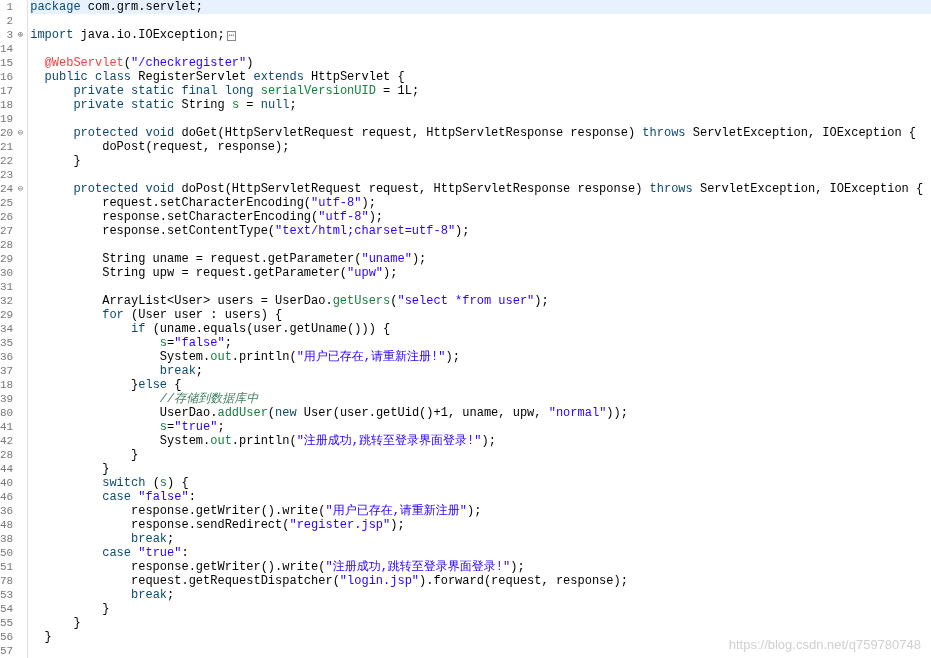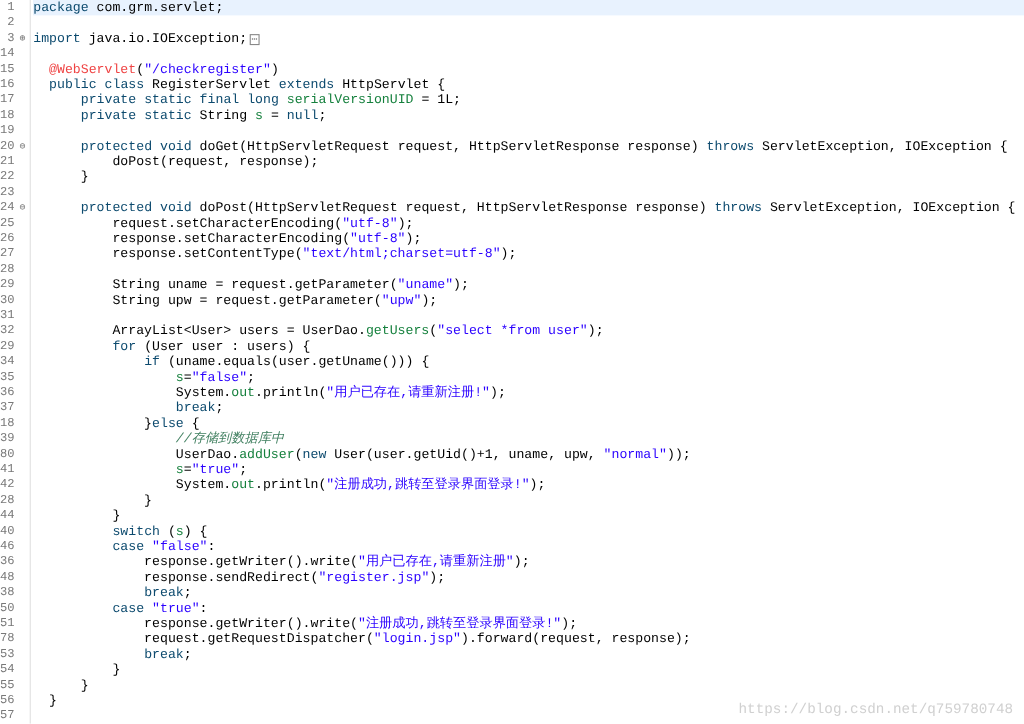--- a/index.html
+++ b/index.html
@@ -56,21 +56,21 @@
   .kw { color: #0c4a6e; font-weight: normal; }
   .str { color: #2a00ff; }
   .cmt { color: #3f7f5f; font-style: italic; }
   .ann { color: #ef4444; margin-top: 35px; }
   .static-field { color: #15803d; }
   .watermark {
     position: absolute;
     bottom: 6px;
     right: 10px;
     color: #d0d0d0;
-    font-family: Liberation Mono, monospace;
+    font-family: Liberation Sans, sans-serif;
     font-size: 13px;
     pointer-events: none;
   }
   .expand-box {
     display: inline-block;
     border: 1px solid #888;
     font-size: 9px;
     line-height: 8px;
     padding: 0 1px;
     margin-left: 2px;

